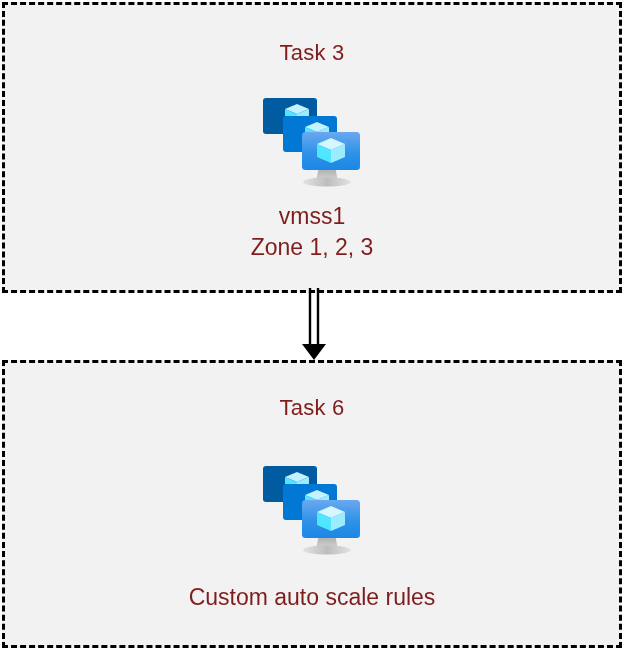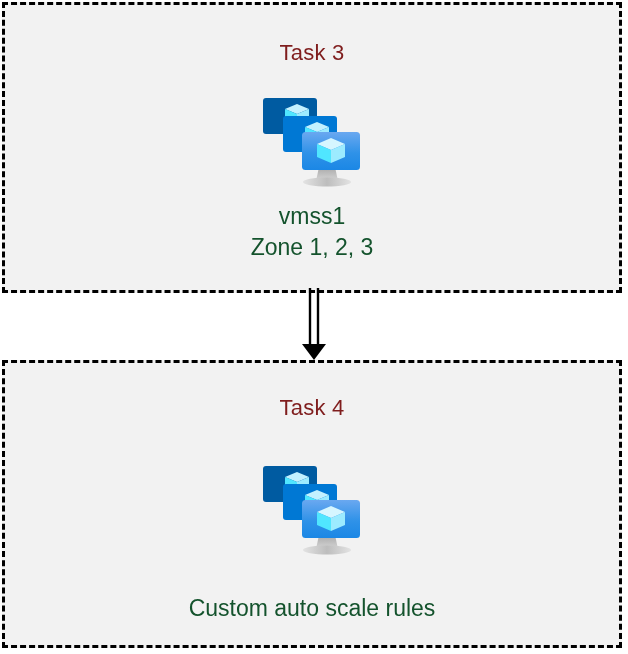--- a/index.html
+++ b/index.html
@@ -55,28 +55,28 @@
     font-family: "Liberation Sans", sans-serif;
   }
   #task-box-3 .task-title { top: 35px; }
   #task-box-4 .task-title { top: 32px; }
 
   .task-caption {
     position: absolute;
     left: 0;
     width: 100%;
     text-align: center;
-    color: #14532d;
+    color: #7f1d1d;
     font-size: 23px;
     line-height: 31px;
     font-family: "Liberation Sans", sans-serif;
     white-space: pre-line;
   }
   #task-box-3 .task-caption { top: 196px; }
-  #task-box-4 .task-caption { top: 230px; }
+  #task-box-4 .task-caption { top: 219px; }
 
   
   .vmss-icon {
     position: absolute;
     width: 110px;
     height: 100px;
   }
   #task-box-3 .vmss-icon { left: 50%; margin-left: -55px; top: 88px; }
   #task-box-4 .vmss-icon { left: 50%; margin-left: -55px; top: 98px; }
 
@@ -148,21 +148,21 @@
 
   <div id="connector-arrow">
     <svg viewBox="0 0 36 74" width="36" height="74" xmlns="http://www.w3.org/2000/svg">
       <line x1="14" y1="0" x2="14" y2="58" stroke="#000000" stroke-width="2.4"></line>
       <line x1="22" y1="0" x2="22" y2="58" stroke="#000000" stroke-width="2.4"></line>
       <path d="M6 56 L30 56 L18 72 Z" fill="#000000"></path>
     </svg>
   </div>
 
   <div class="task-box" id="task-box-4">
-    <div class="task-title">Task 4</div>
+    <div class="task-title">Task 6</div>
 
     <div class="vmss-icon">
       <svg viewBox="0 0 110 100" width="110" height="100" xmlns="http://www.w3.org/2000/svg">
         <defs>
           <linearGradient id="frontMon4" x1="0" y1="0" x2="0" y2="1">
             <stop offset="0%" stop-color="#6aa8f0"></stop>
             <stop offset="55%" stop-color="#2f92e8"></stop>
             <stop offset="100%" stop-color="#1b87e5"></stop>
           </linearGradient>
           <linearGradient id="stand4" x1="0" y1="0" x2="0" y2="1">

